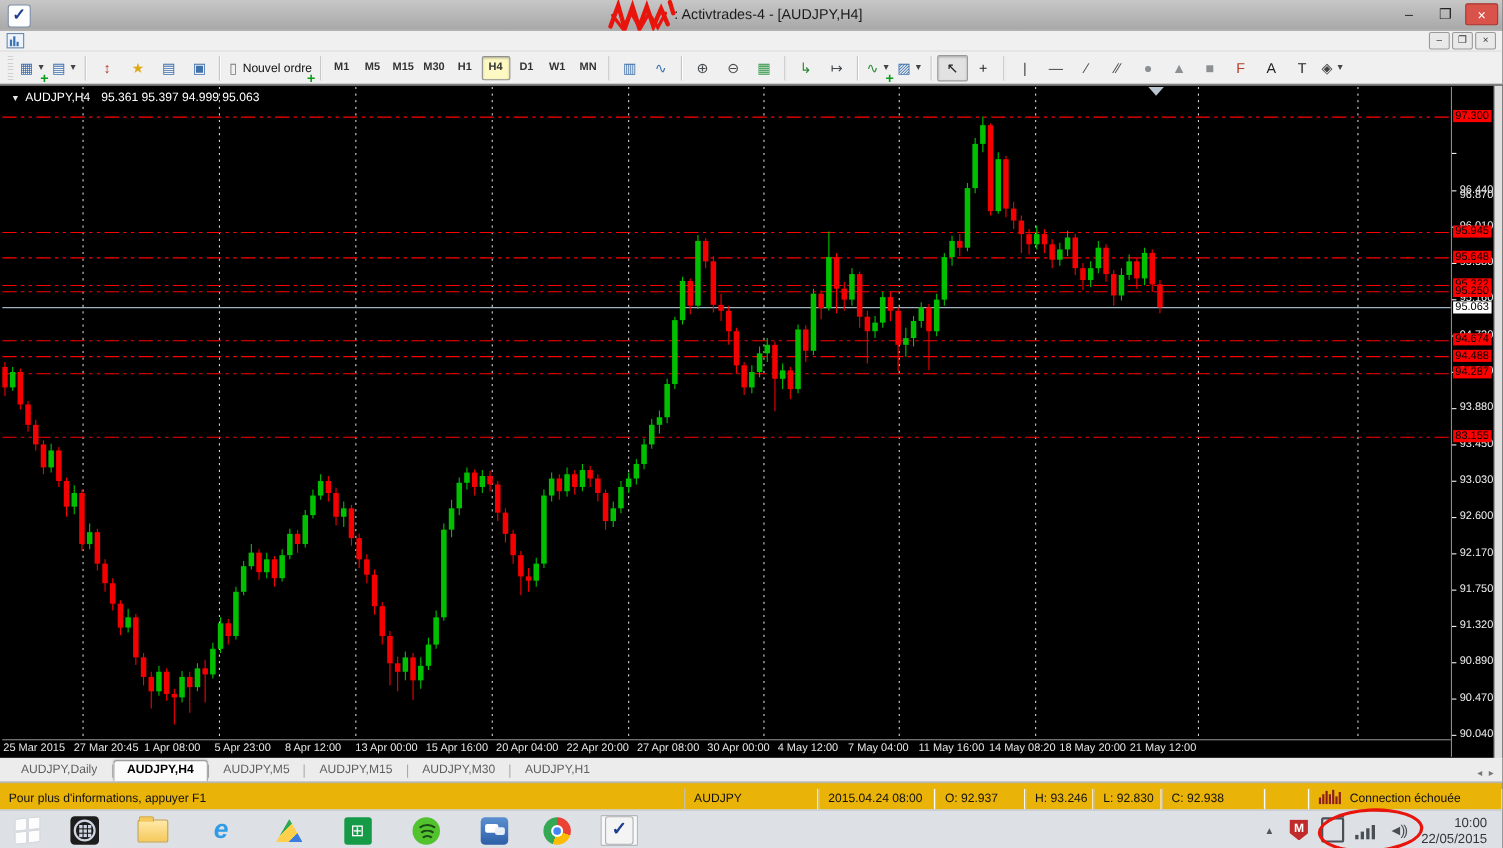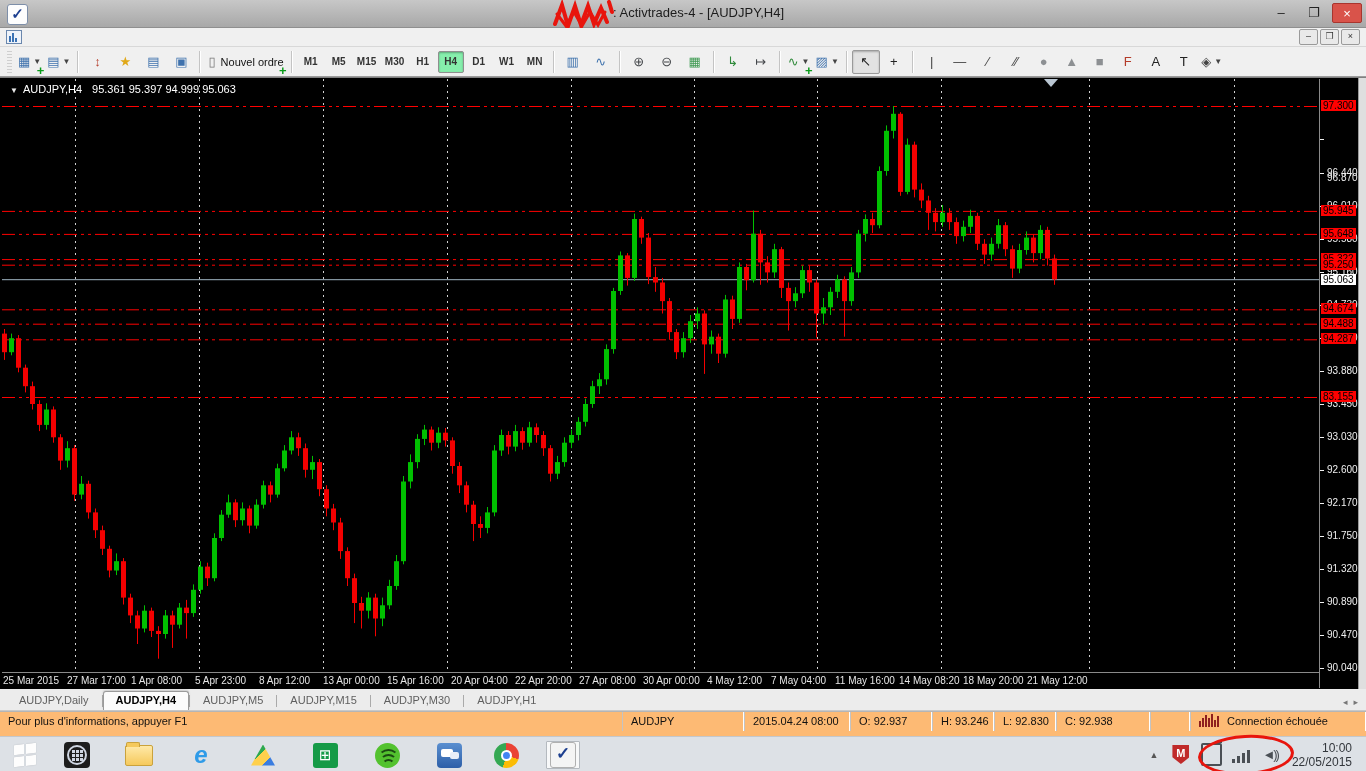--- a/index.html
+++ b/index.html
@@ -35,21 +35,21 @@
   .tsep{width:1px;height:22px;background:#c4c4c4;border-right:1px solid #fff;margin:0 4px;}
   .tbtn{min-width:22px;height:22px;display:flex;align-items:center;justify-content:center;
         font-size:13px;border:1px solid transparent;border-radius:2px;position:relative;
         padding:0 2px;cursor:default;user-select:none;}
   .tbtn.active{background:#e2e2e2;border-color:#9a9a9a;box-shadow:inset 0 1px 2px rgba(0,0,0,.25);}
   .tbtn .plus{position:absolute;right:-1px;bottom:-3px;color:#0a9c1a;font-weight:bold;font-size:13px;line-height:10px;}
   .tbtn .dd{font-size:8px;color:#444;margin-left:3px;}
   .tbtn .lbl{font-size:11px;color:#111;margin-left:5px;white-space:nowrap;}
   .tfbtn{min-width:24px;height:20px;font-size:10px;font-weight:bold;color:#333;display:flex;
          align-items:center;justify-content:center;border:1px solid transparent;border-radius:2px;margin:0 1px;}
-  .tfbtn.active{background:#86efac;border-color:#8f8f8f;box-shadow:inset 0 1px 2px rgba(0,0,0,.3);}
+  .tfbtn.active{background:#fef9c3;border-color:#8f8f8f;box-shadow:inset 0 1px 2px rgba(0,0,0,.3);}
   
   .chartwin{position:absolute;left:0;top:77px;width:1366px;height:612px;background:#000;
             border-top:1px solid #808080;box-sizing:border-box;}
   .plot{position:absolute;left:2px;top:1px;width:1317px;height:593px;background:#000;}
   .chart-header{position:absolute;left:10px;top:5px;color:#fff;font-size:11px;z-index:5;white-space:nowrap;}
   .chart-header .tri{font-size:8px;color:#e8e8e8;margin-right:5px;}
   .chart-header .ohlc{margin-left:10px;}
   .shift-marker{position:absolute;left:1044px;top:1px;width:0;height:0;z-index:4;
      border-left:7px solid transparent;border-right:7px solid transparent;border-top:8px solid #b9c6d2;}
   .time-axis{position:absolute;left:2px;top:594px;width:1317px;height:16px;background:#000;
@@ -67,22 +67,22 @@
   
   .tabstrip{position:absolute;left:0;top:689px;width:1366px;height:22px;background:#ececec;
             border-bottom:1px solid #c9c9c9;box-sizing:border-box;display:flex;align-items:flex-end;padding-left:6px;}
   .tab{height:18px;line-height:17px;font-size:11px;color:#5f5f5f;padding:0 12px;
        border:1px solid transparent;border-bottom:none;position:relative;white-space:nowrap;}
   .tab.active{background:#fbfbfb;color:#000;font-weight:bold;border-color:#9a9a9a;
               border-radius:3px 3px 0 0;box-shadow:0 -1px 2px rgba(0,0,0,.15);}
   .tabsep{width:1px;height:12px;background:#aaa;margin-bottom:3px;}
   .tab-scrolls{margin-left:auto;padding:0 8px 3px 0;font-size:9px;color:#777;display:flex;gap:6px;}
   
-  .statusbar{position:absolute;left:0;top:711px;width:1366px;height:25px;background:#fdba74;
-             border-top:1px solid #b5b5b5;box-sizing:border-box;display:flex;align-items:flex-start;font-size:11px;color:#111;}
+  .statusbar{position:absolute;left:0;top:711px;width:1366px;height:25px;background:#eab308;
+             border-top:1px solid #b5b5b5;box-sizing:border-box;display:flex;align-items:flex-end;font-size:11px;color:#111;}
   .scell{height:19px;line-height:19px;padding:0 8px;border-left:1px solid #c3c3c3;box-shadow:-1px 0 0 #fff inset;
          white-space:nowrap;overflow:hidden;box-sizing:border-box;}
   .scell.first{border-left:none;flex:1;box-shadow:none;}
   .conn-icon{display:inline-flex;align-items:flex-end;gap:1px;height:13px;margin-right:8px;vertical-align:-2px;}
   .conn-icon i{width:2px;background:#8e1f1f;}
   
   .taskbar{position:absolute;left:0;top:736px;width:1366px;height:35px;background:#dde1e6;
            border-top:1px solid #c3c7cc;box-sizing:border-box;}
   .tb-item{position:absolute;top:4px;width:34px;height:28px;display:flex;align-items:center;justify-content:center;}
   .tb-item.active{background:#f7f8f9;border:1px solid #b4b9bf;box-sizing:border-box;border-radius:1px;}
@@ -602,21 +602,21 @@
           <line x1="1038.5" y1="146.2" x2="1038.5" y2="180.3" stroke="#00c000" stroke-width="1"></line>
           <rect x="1036" y="150.9" width="5" height="23.19999999999999" fill="#00c000"></rect>
           <line x1="1045.5" y1="147.8" x2="1045.5" y2="186.5" stroke="#f40000" stroke-width="1"></line>
           <rect x="1043" y="150.9" width="5" height="28.599999999999994" fill="#f40000"></rect>
           <line x1="1052.5" y1="175.6" x2="1052.5" y2="205.8" stroke="#f40000" stroke-width="1"></line>
           <rect x="1050" y="179.5" width="5" height="20.900000000000006" fill="#f40000"></rect>
         </svg>
     </div>
     <div class="time-axis" id="time-axis">
         <span class="time-label" style="left: 1px;">25 Mar 2015</span>
-        <span class="time-label" style="left: 65px;">27 Mar 17:00</span>
+        <span class="time-label" style="left: 65px;">27 Mar 20:45</span>
         <span class="time-label" style="left: 129px;">1 Apr 08:00</span>
         <span class="time-label" style="left: 193px;">5 Apr 23:00</span>
         <span class="time-label" style="left: 257px;">8 Apr 12:00</span>
         <span class="time-label" style="left: 321px;">13 Apr 00:00</span>
         <span class="time-label" style="left: 385px;">15 Apr 16:00</span>
         <span class="time-label" style="left: 449px;">20 Apr 04:00</span>
         <span class="time-label" style="left: 513px;">22 Apr 20:00</span>
         <span class="time-label" style="left: 577px;">27 Apr 08:00</span>
         <span class="time-label" style="left: 641px;">30 Apr 00:00</span>
         <span class="time-label" style="left: 705px;">4 May 12:00</span>

